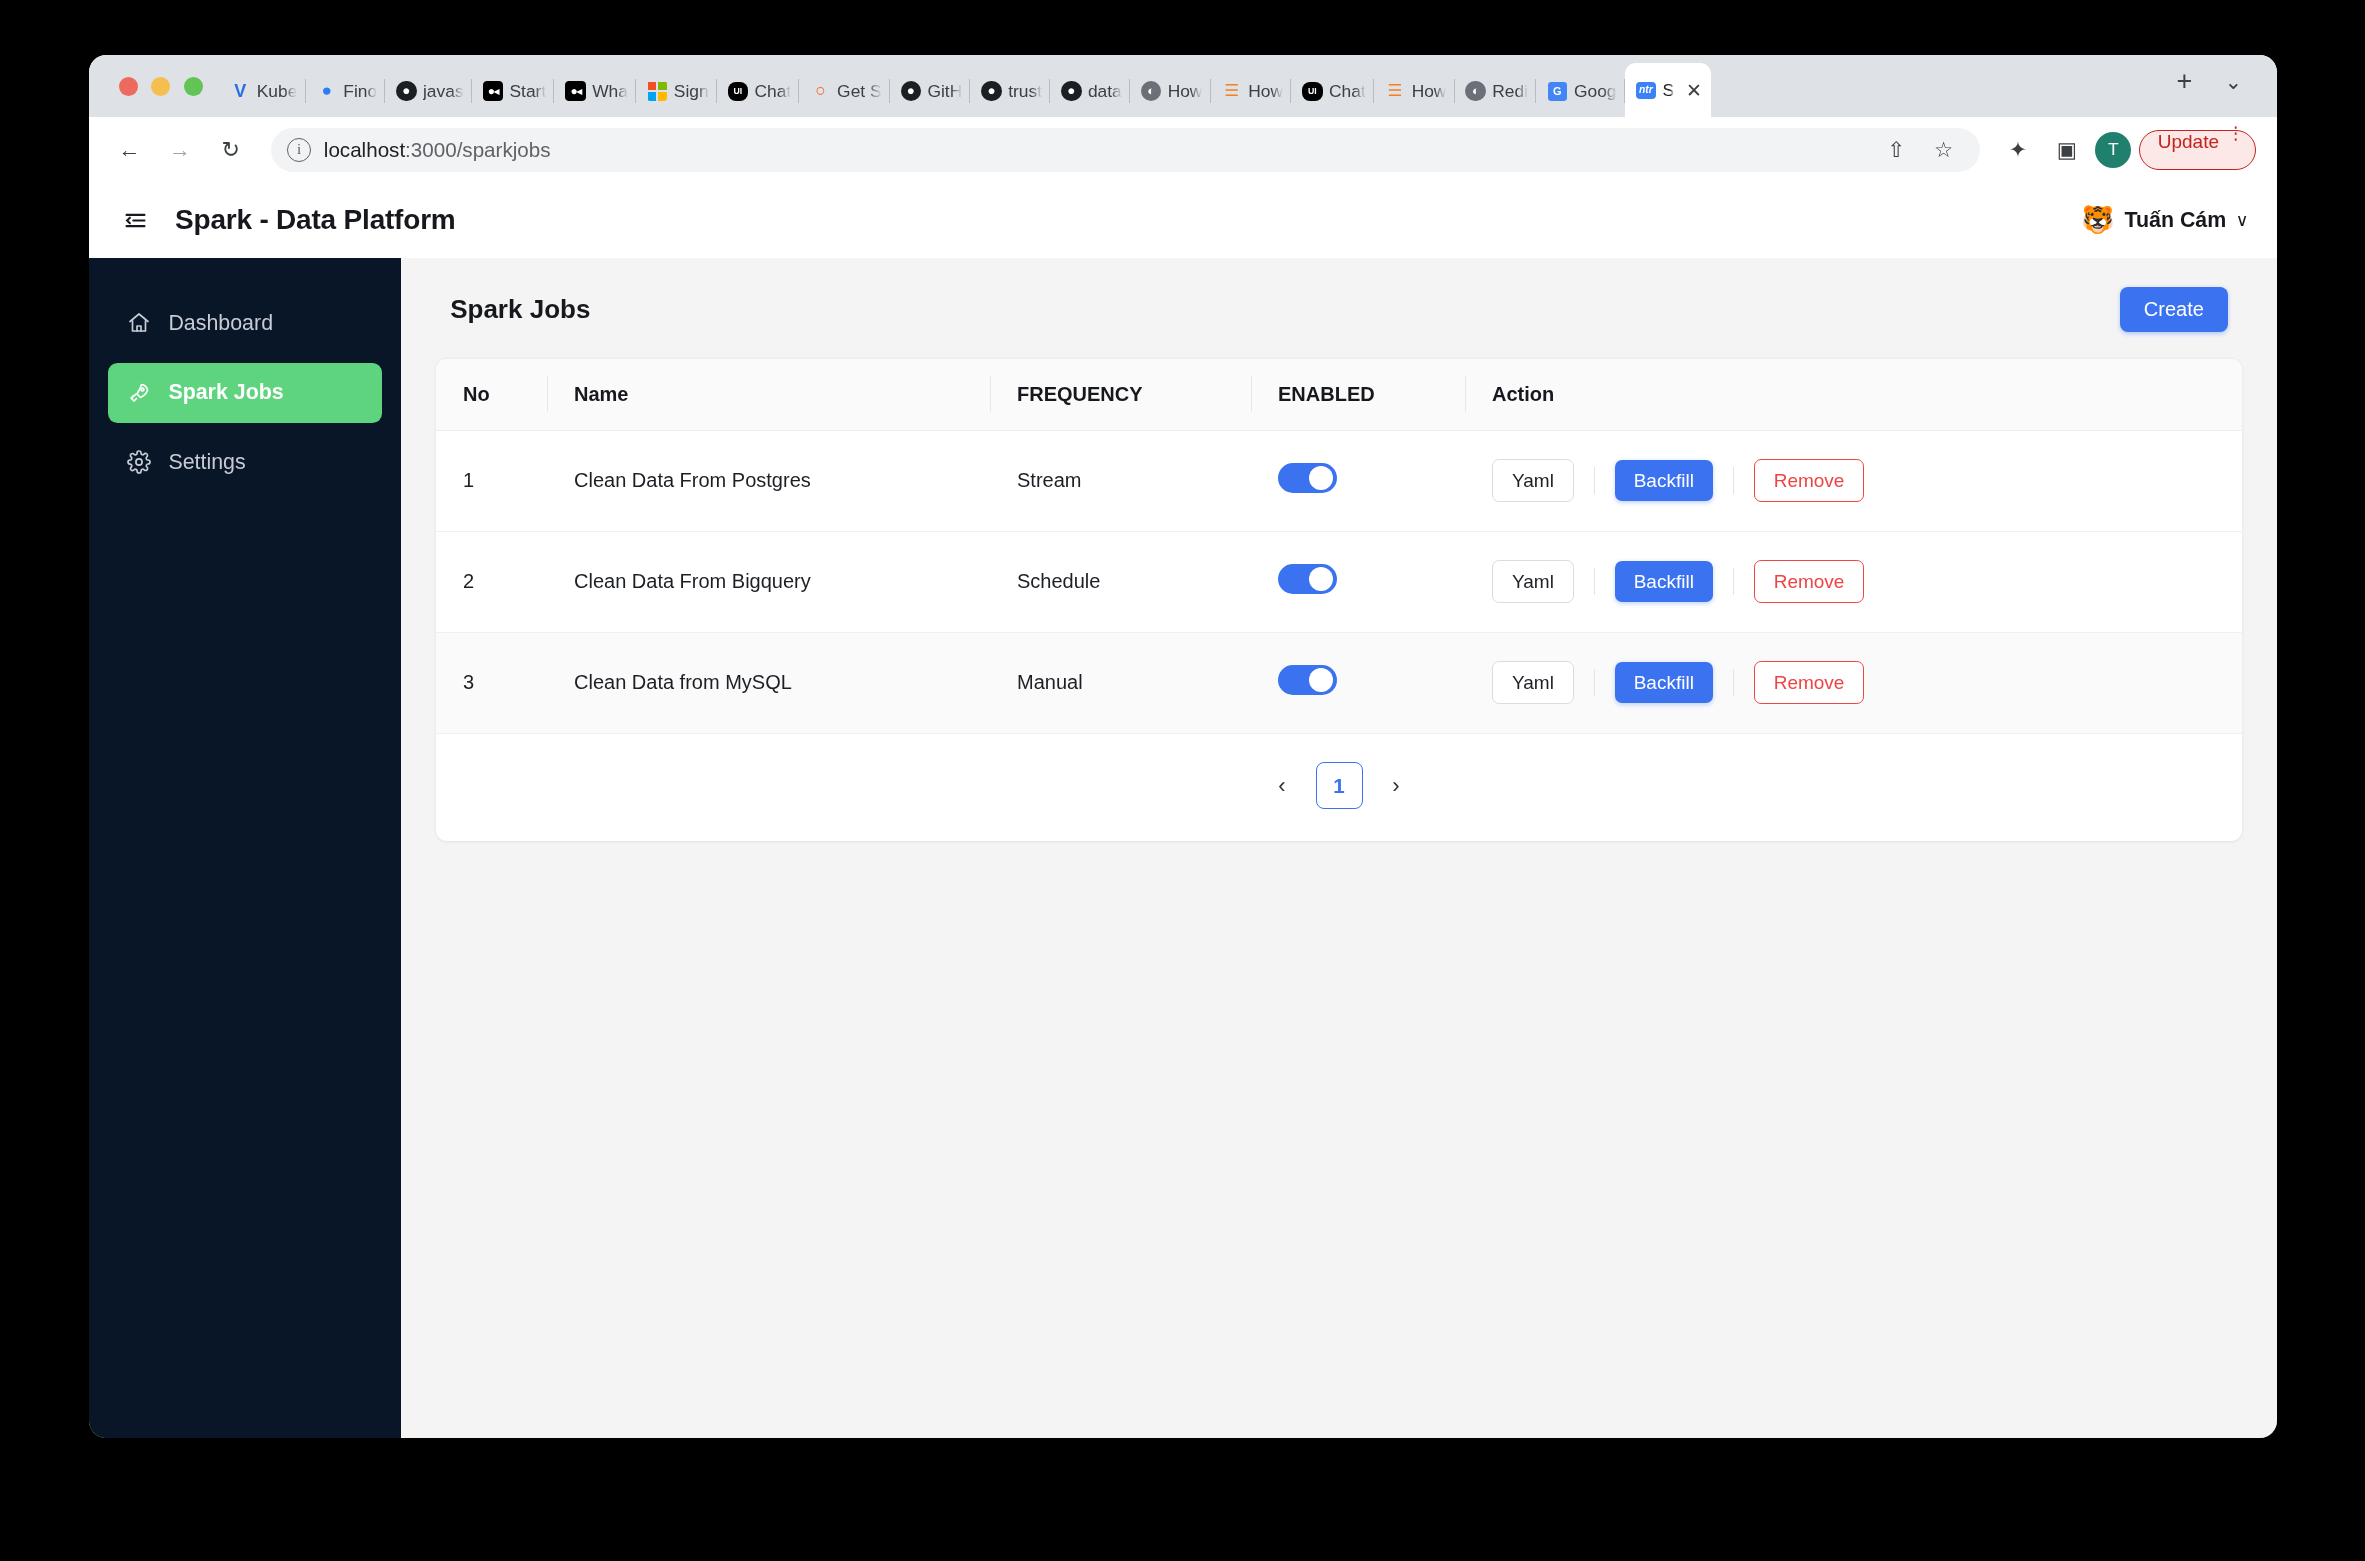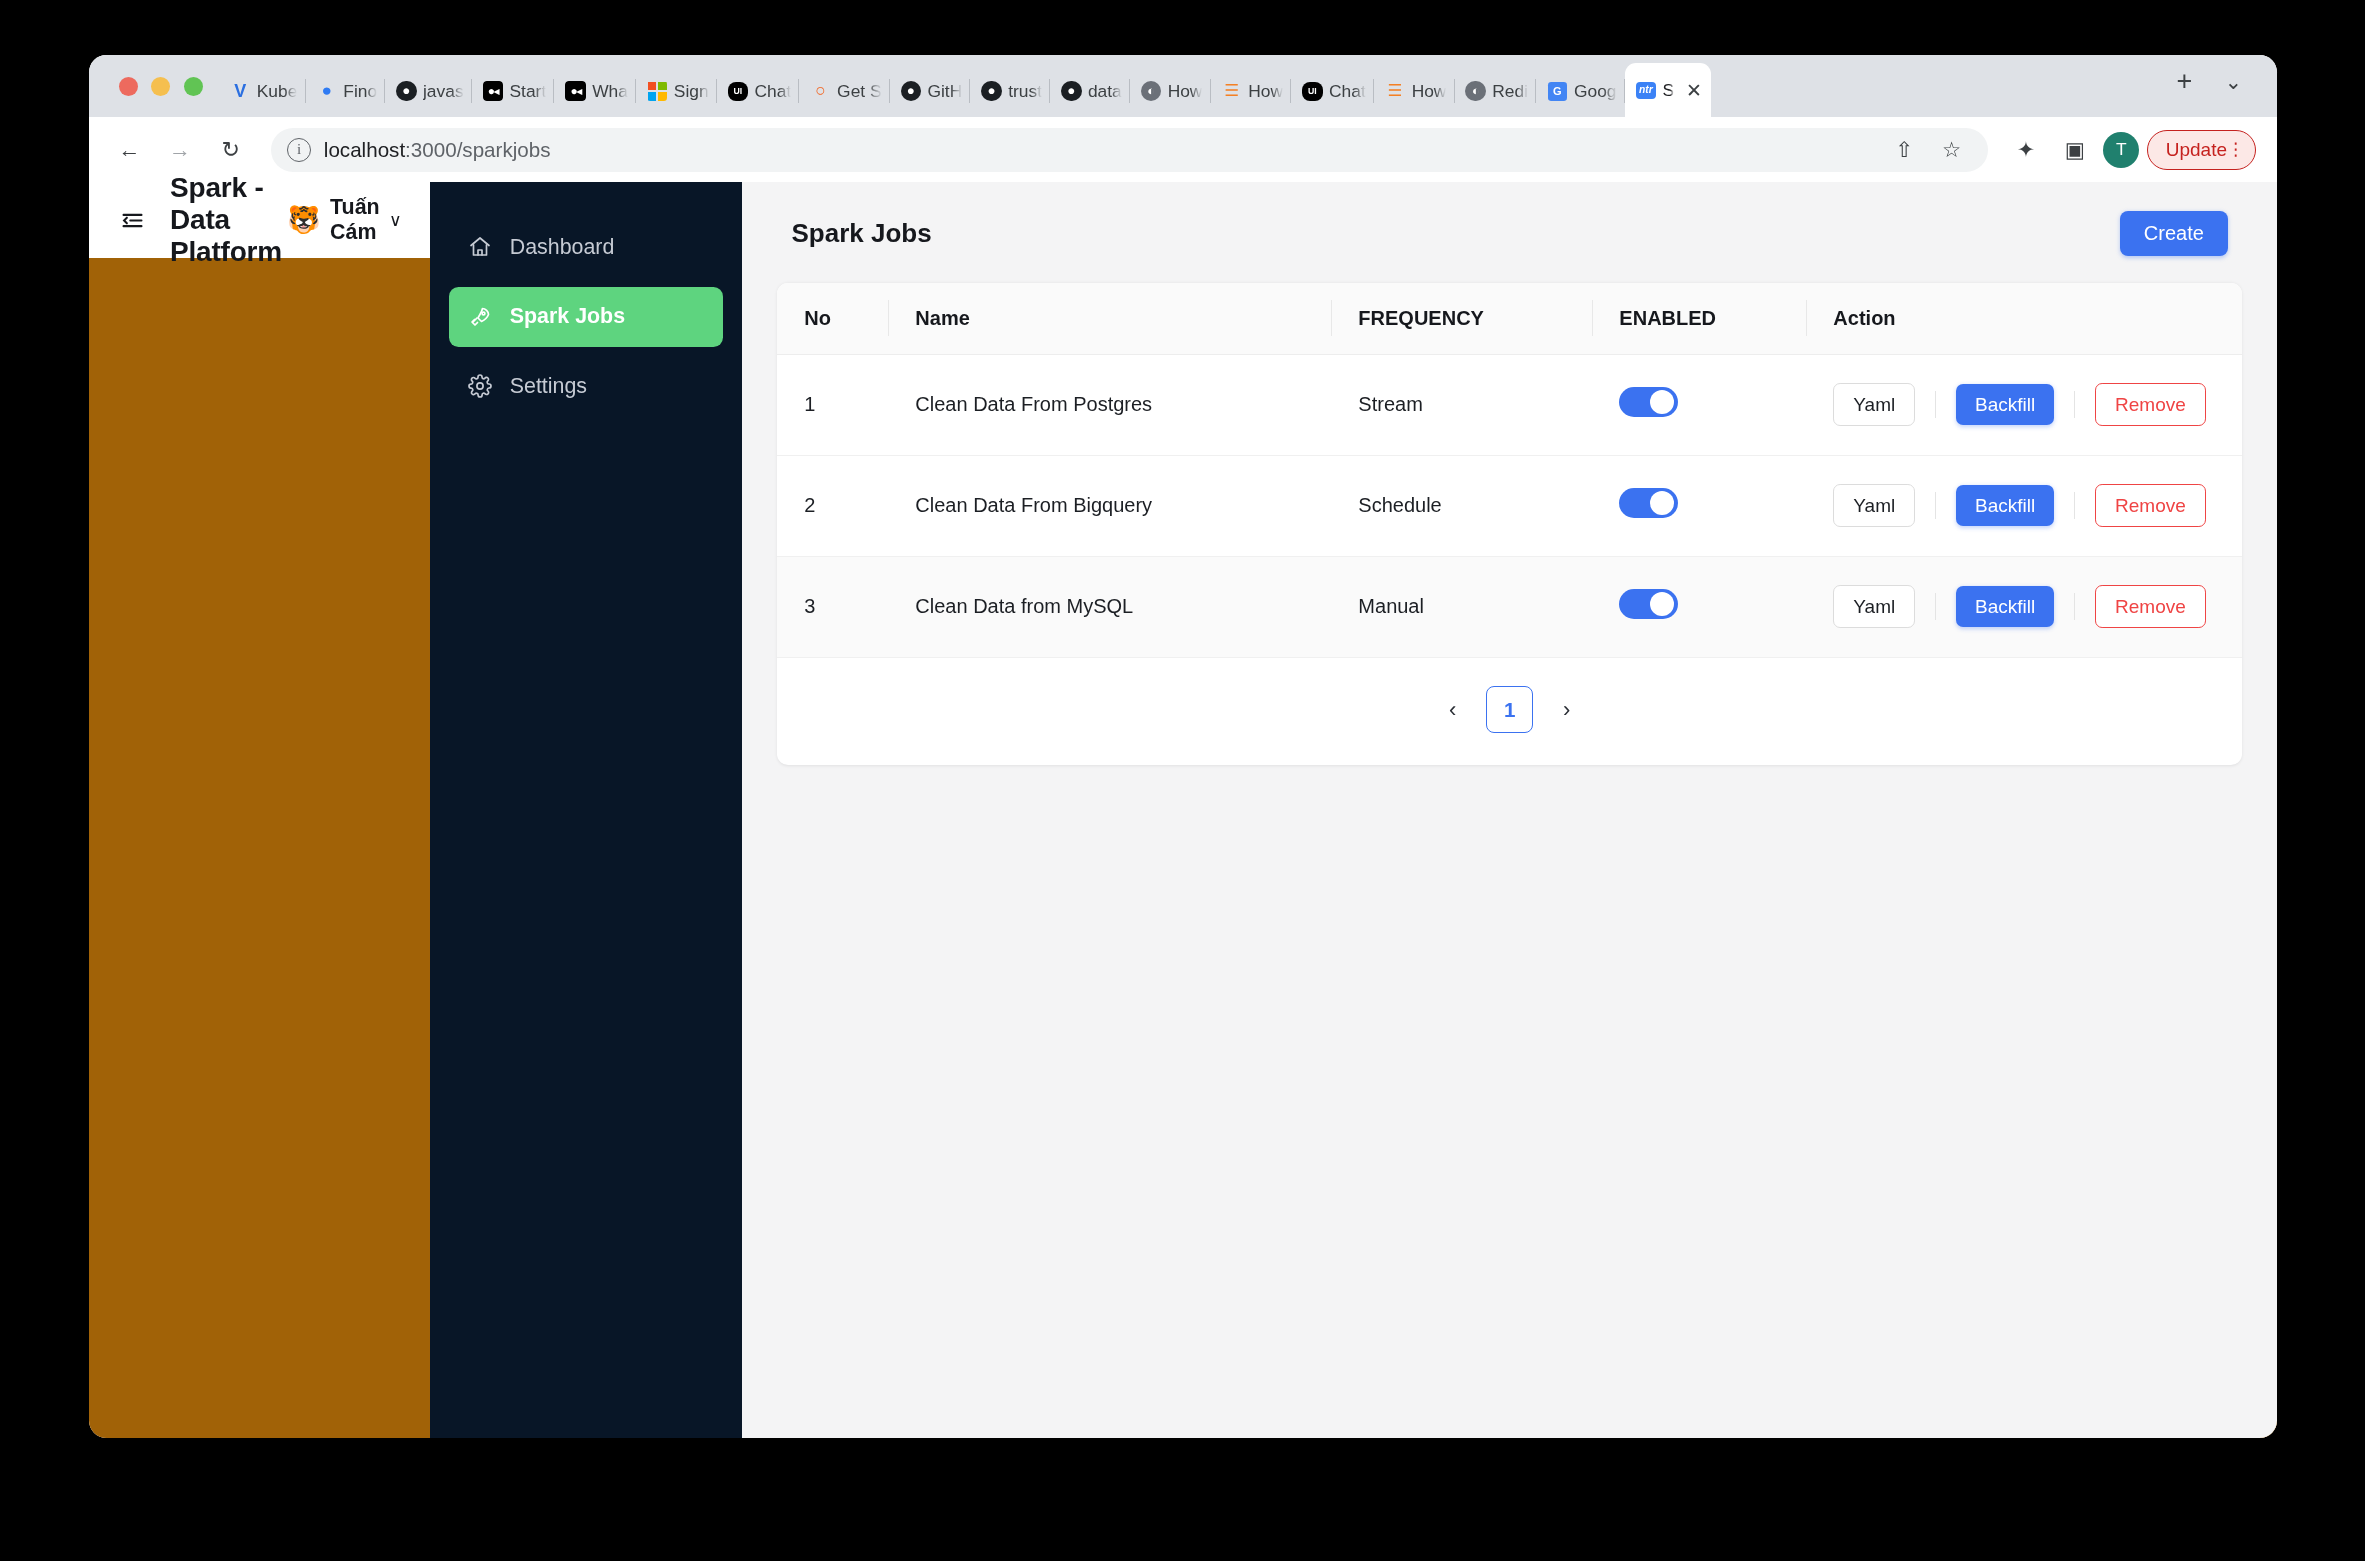--- a/index.html
+++ b/index.html
@@ -126,26 +126,26 @@
   .omni-url .dim { color: #5f6368; }
   .omni-right { display:flex; align-items:center; gap: 6.3px; margin-left:auto; }
   .icn { width: 41px; height: 41px; display:flex;align-items:center;justify-content:center;
          font-size: 21.4px; color: #3c4043; }
   .tb-right { display:flex; align-items:center; gap: 8px; }
   .avatar-t { width: 36px; height: 36px; border-radius: 50%; background: #20806e;
               color:#fff; font-size: 17.4px; display:flex;align-items:center;justify-content:center; }
   .updatebtn {
     height: 40px; border: 0.8px solid #c5221f; border-radius: 20px;
     background: #fce8e6; color: #c5221f; font-size: 19px;
-    display:flex; align-items:center; padding: 0 11px 0 17.4px; 
+    display:flex; align-items:flex-start; padding: 0 11px 0 17.4px; gap: 8px;
   }
   .kebab { font-size: 17.4px; letter-spacing: 0; line-height: 4.7px; }
 
   
-  .app { flex: 1; display: flex; flex-direction: row; background: #a16207; min-height: 0; }
+  .app { flex: 1; display: flex; flex-direction: column; background: #4d7c0f; min-height: 0; }
   .appheader {
     height: 76px; background:#fff; display:flex; align-items:center;
     padding: 0 28.5px 0 30px; flex: 0 0 76px;
   }
   .collapse-icon { width: 32px; height: 32px; display:flex;align-items:center;justify-content:center;
                    margin-right: 24px; }
   .apptitle { font-size: 28px; font-weight: 700; color: #16181d; letter-spacing: -0.2px; }
   .userbox { margin-left:auto; display:flex; align-items:center; gap: 9.5px; }
   .useravatar { font-size: 27px; line-height: 1; }
   .username { font-size: 21.4px; font-weight: 700; color:#16181d; }

